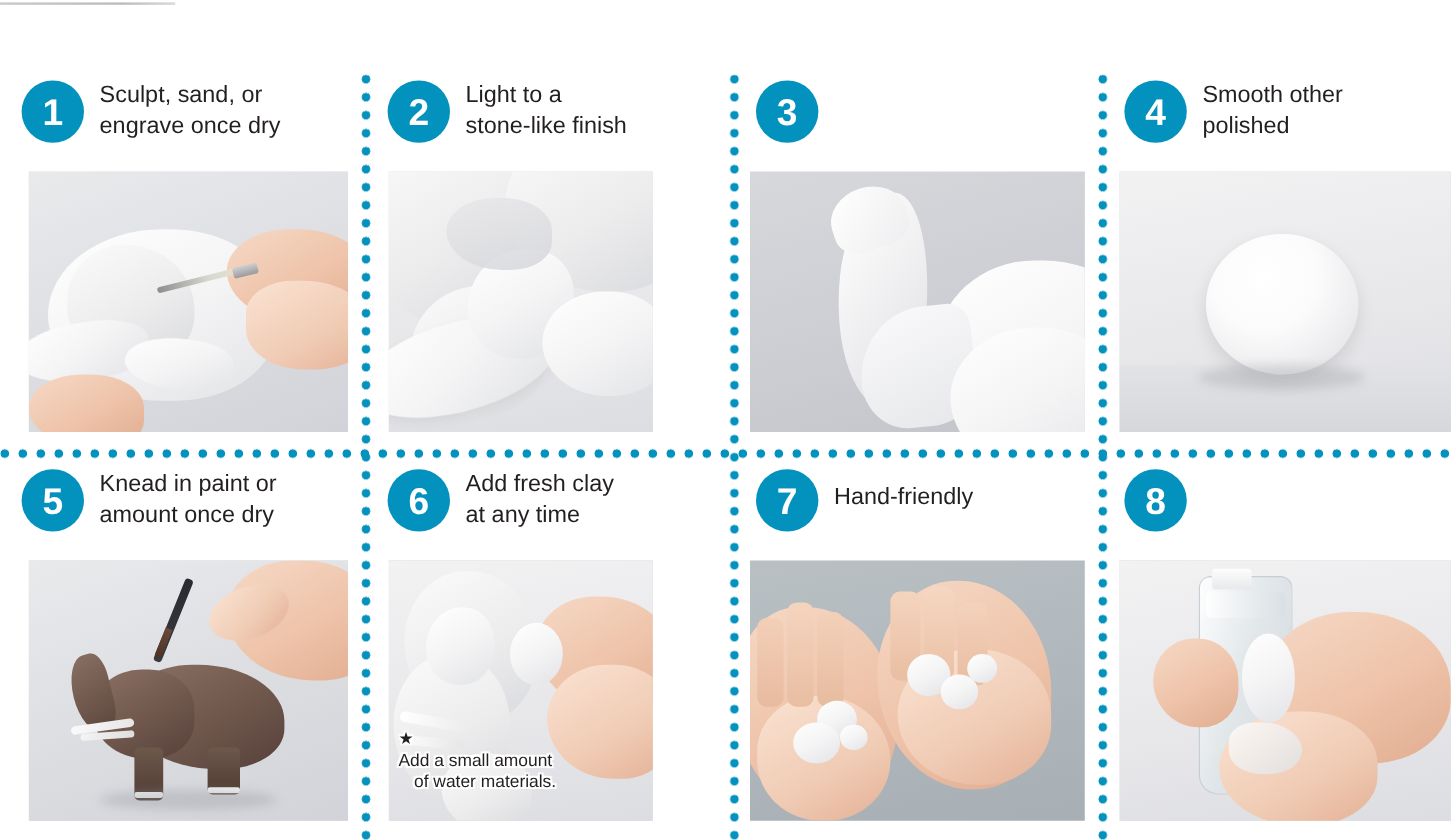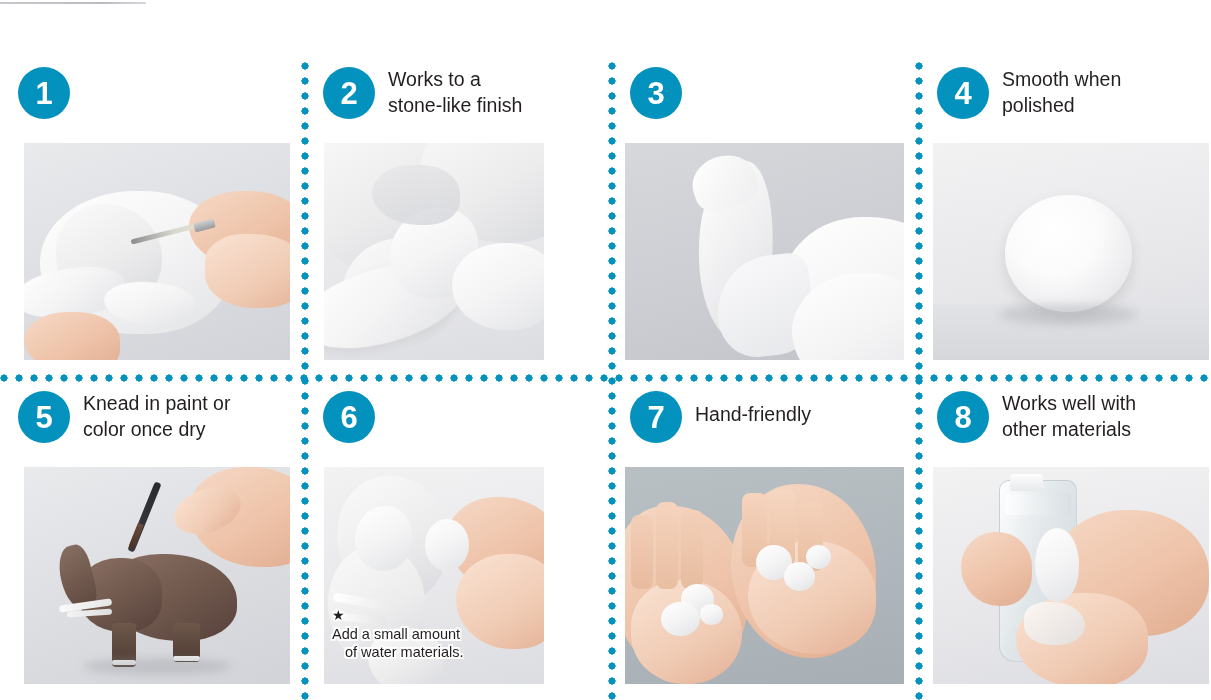--- a/index.html
+++ b/index.html
@@ -180,40 +180,42 @@
 <div id="page">
 
   <div class="top-rule"></div>
 
 
   <div class="grid">
 
     <div class="cell c0 r0">
       <div class="cell-head">
         <div class="num-badge">1</div>
+        <div class="cell-label">Sculpt, sand, or
+engrave once dry</div>
       </div>
       <div class="photo">
         <div class="ph-inner bg-lightgrey">
           <div class="blob claywhite" style="left:6%;top:22%;width:72%;height:66%;border-radius:50% 46% 44% 50%;"></div>
           <div class="blob claygrey" style="left:12%;top:28%;width:40%;height:46%;border-radius:50% 60% 46% 54%;"></div>
           <div class="blob claywhite" style="left:-4%;top:58%;width:42%;height:22%;border-radius:50% 50% 40% 60%;transform:rotate(-10deg);"></div>
           <div class="blob claywhite" style="left:30%;top:64%;width:34%;height:20%;border-radius:60% 40% 50% 50%;transform:rotate(8deg);"></div>
           <div class="blob skin" style="left:62%;top:22%;width:44%;height:36%;border-radius:48% 52% 40% 60%;"></div>
           <div class="blob skin2" style="left:68%;top:42%;width:40%;height:34%;border-radius:40% 60% 50% 50%;"></div>
           <div class="blob skin" style="left:0%;top:78%;width:36%;height:28%;border-radius:50% 50% 40% 60%;"></div>
           <div style="position:absolute;left:40%;top:40%;width:30%;height:5px;background:linear-gradient(90deg,#8c8c8c,#d8d8d0 55%,#e9e5d0);border-radius:3px;transform:rotate(-14deg);"></div>
           <div style="position:absolute;left:64%;top:36%;width:8%;height:9px;background:linear-gradient(180deg,#cfcfd1,#9a9a9c);border-radius:2px;transform:rotate(-14deg);"></div>
         </div>
       </div>
     </div>
 
     <div class="cell c1 r0">
       <div class="cell-head">
         <div class="num-badge">2</div>
-        <div class="cell-label">Works to a
+        <div class="cell-label">Light to a
 stone-like finish</div>
       </div>
       <div class="photo">
         <div class="ph-inner bg-softwhite">
           <div class="blob claygrey" style="left:-10%;top:-12%;width:70%;height:72%;border-radius:48% 52% 46% 54%;"></div>
           <div class="blob claygrey" style="left:44%;top:-18%;width:72%;height:64%;border-radius:50% 50% 44% 56%;"></div>
           <div class="blob claygrey" style="left:8%;top:44%;width:52%;height:50%;border-radius:54% 46% 50% 50%;"></div>
           <div class="blob claywhite" style="left:-12%;top:58%;width:76%;height:34%;border-radius:50% 50% 48% 52%;transform:rotate(-16deg);box-shadow:0 4px 10px rgba(0,0,0,.06);"></div>
           <div class="blob claywhite" style="left:30%;top:30%;width:40%;height:42%;border-radius:58% 42% 50% 50%;"></div>
           <div class="blob claywhite" style="left:58%;top:46%;width:48%;height:40%;border-radius:52% 48% 46% 54%;"></div>
@@ -233,39 +235,39 @@
           <div style="position:absolute;left:24%;top:6%;width:23%;height:24%;background:linear-gradient(140deg,#ffffff,#eeeef0);border-radius:60% 60% 40% 40%;transform:rotate(-18deg);"></div>
           <div style="position:absolute;left:33%;top:52%;width:34%;height:46%;background:linear-gradient(160deg,#fafafb,#e6e7ea);border-radius:60% 20% 40% 40%;transform:rotate(-6deg);"></div>
           <div class="blob claywhite" style="left:60%;top:60%;width:52%;height:56%;border-radius:50% 50% 46% 54%;"></div>
         </div>
       </div>
     </div>
 
     <div class="cell c3 r0">
       <div class="cell-head">
         <div class="num-badge">4</div>
-        <div class="cell-label">Smooth when
+        <div class="cell-label">Smooth other
 polished</div>
       </div>
       <div class="photo">
         <div class="ph-inner bg-softwhite">
           <div style="position:absolute;left:0;bottom:0;width:100%;height:26%;background:linear-gradient(180deg,#e2e3e6,#d6d7db);"></div>
           <div class="blob" style="left:26%;top:24%;width:46%;height:54%;
                background:radial-gradient(circle at 38% 30%, #ffffff 0%, #fbfbfc 40%, #ededef 70%, #dcdde1 100%);
                box-shadow:0 6px 14px rgba(0,0,0,.10);"></div>
           <div class="blob" style="left:24%;top:74%;width:50%;height:10%;background:rgba(160,162,168,.35);filter:blur(4px);"></div>
         </div>
       </div>
     </div>
 
     <div class="cell c0 r1">
       <div class="cell-head">
         <div class="num-badge">5</div>
         <div class="cell-label">Knead in paint or
-color once dry</div>
+amount once dry</div>
       </div>
       <div class="photo">
         <div class="ph-inner bg-lightgrey">
           <div class="blob skin" style="left:62%;top:0%;width:48%;height:46%;border-radius:46% 54% 40% 60%;"></div>
           <div class="blob skin2" style="left:56%;top:10%;width:26%;height:20%;border-radius:50%;transform:rotate(-20deg);"></div>
           <div style="position:absolute;left:44%;top:6%;width:7px;height:34%;background:linear-gradient(180deg,#2a2a30,#3a3a42);border-radius:3px;transform:rotate(22deg);"></div>
           <div style="position:absolute;left:41%;top:26%;width:6px;height:12%;background:linear-gradient(180deg,#6a4a38,#4b3226);border-radius:0 0 3px 3px;transform:rotate(22deg);"></div>
           <div class="blob brownclay" style="left:30%;top:40%;width:50%;height:40%;border-radius:44% 56% 40% 60%;"></div>
           <div class="blob brownclay" style="left:20%;top:42%;width:32%;height:34%;border-radius:52% 48% 44% 56%;"></div>
           <div style="position:absolute;left:14%;top:36%;width:12%;height:30%;background:linear-gradient(160deg,#8a7064,#5c463c);border-radius:60% 40% 40% 60%;transform:rotate(-14deg);"></div>
@@ -276,20 +278,22 @@
           <div style="position:absolute;left:33%;top:89%;width:9%;height:5px;background:#f0f0f0;border-radius:2px;"></div>
           <div style="position:absolute;left:56%;top:87%;width:10%;height:5px;background:#f0f0f0;border-radius:2px;"></div>
           <div class="blob" style="left:22%;top:88%;width:56%;height:8%;background:rgba(150,152,158,.35);filter:blur(4px);"></div>
         </div>
       </div>
     </div>
 
     <div class="cell c1 r1">
       <div class="cell-head">
         <div class="num-badge">6</div>
+        <div class="cell-label">Add fresh clay
+at any time</div>
       </div>
       <div class="photo">
         <div class="ph-inner bg-softwhite">
           <div class="blob claygrey" style="left:6%;top:4%;width:50%;height:58%;border-radius:48% 52% 44% 56%;"></div>
           <div class="blob claygrey" style="left:2%;top:36%;width:44%;height:56%;border-radius:50% 50% 46% 54%;"></div>
           <div class="blob claywhite" style="left:14%;top:18%;width:26%;height:30%;border-radius:54% 46% 50% 50%;"></div>
           <div style="position:absolute;left:4%;top:60%;width:26%;height:9px;background:linear-gradient(90deg,#ffffff,#ececec);border-radius:5px;transform:rotate(10deg);"></div>
           <div style="position:absolute;left:7%;top:68%;width:22%;height:8px;background:linear-gradient(90deg,#fbfbfb,#e6e6e6);border-radius:5px;transform:rotate(6deg);"></div>
           <div class="blob skin" style="left:56%;top:14%;width:52%;height:44%;border-radius:44% 56% 40% 60%;"></div>
           <div class="blob skin2" style="left:60%;top:40%;width:48%;height:44%;border-radius:50% 50% 44% 56%;"></div>
@@ -327,22 +331,20 @@
           <div class="blob claywhite" style="left:47%;top:36%;width:13%;height:16%;border-radius:50%;"></div>
           <div class="blob claywhite" style="left:57%;top:44%;width:11%;height:13%;border-radius:50%;"></div>
           <div class="blob claywhite" style="left:65%;top:36%;width:9%;height:11%;border-radius:50%;"></div>
         </div>
       </div>
     </div>
 
     <div class="cell c3 r1">
       <div class="cell-head">
         <div class="num-badge">8</div>
-        <div class="cell-label">Works well with
-other materials</div>
       </div>
       <div class="photo">
         <div class="ph-inner bg-softwhite">
           <div style="position:absolute;left:24%;top:6%;width:28%;height:84%;background:linear-gradient(105deg,rgba(255,255,255,.9),rgba(224,230,233,.85) 45%,rgba(205,214,219,.9));border-radius:10px 10px 16px 16px;border:1px solid rgba(190,200,206,.7);"></div>
           <div style="position:absolute;left:28%;top:3%;width:12%;height:8%;background:linear-gradient(180deg,#fdfdfd,#e7e9ea);border-radius:3px;"></div>
           <div style="position:absolute;left:26%;top:12%;width:24%;height:10%;background:linear-gradient(90deg,rgba(255,255,255,.8),rgba(216,223,227,.8));border-radius:4px;"></div>
           <div class="blob skin" style="left:44%;top:20%;width:56%;height:58%;border-radius:48% 52% 44% 56%;"></div>
           <div class="blob skin2" style="left:30%;top:58%;width:48%;height:44%;border-radius:52% 48% 46% 54%;"></div>
           <div class="blob skin" style="left:10%;top:30%;width:26%;height:34%;border-radius:50% 50% 44% 56%;"></div>
           <div class="blob claywhite" style="left:37%;top:28%;width:16%;height:34%;border-radius:50% 50% 48% 52%;"></div>

